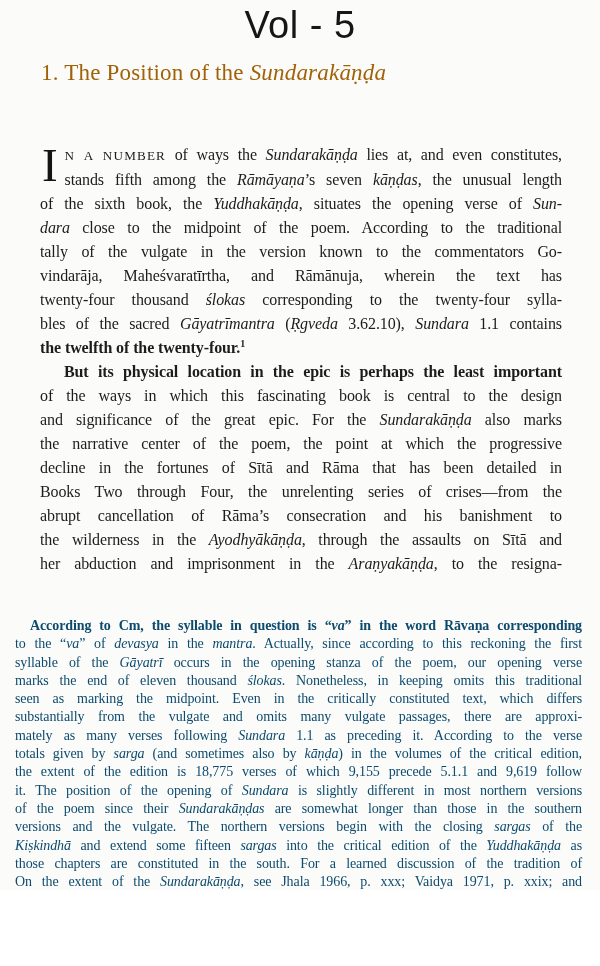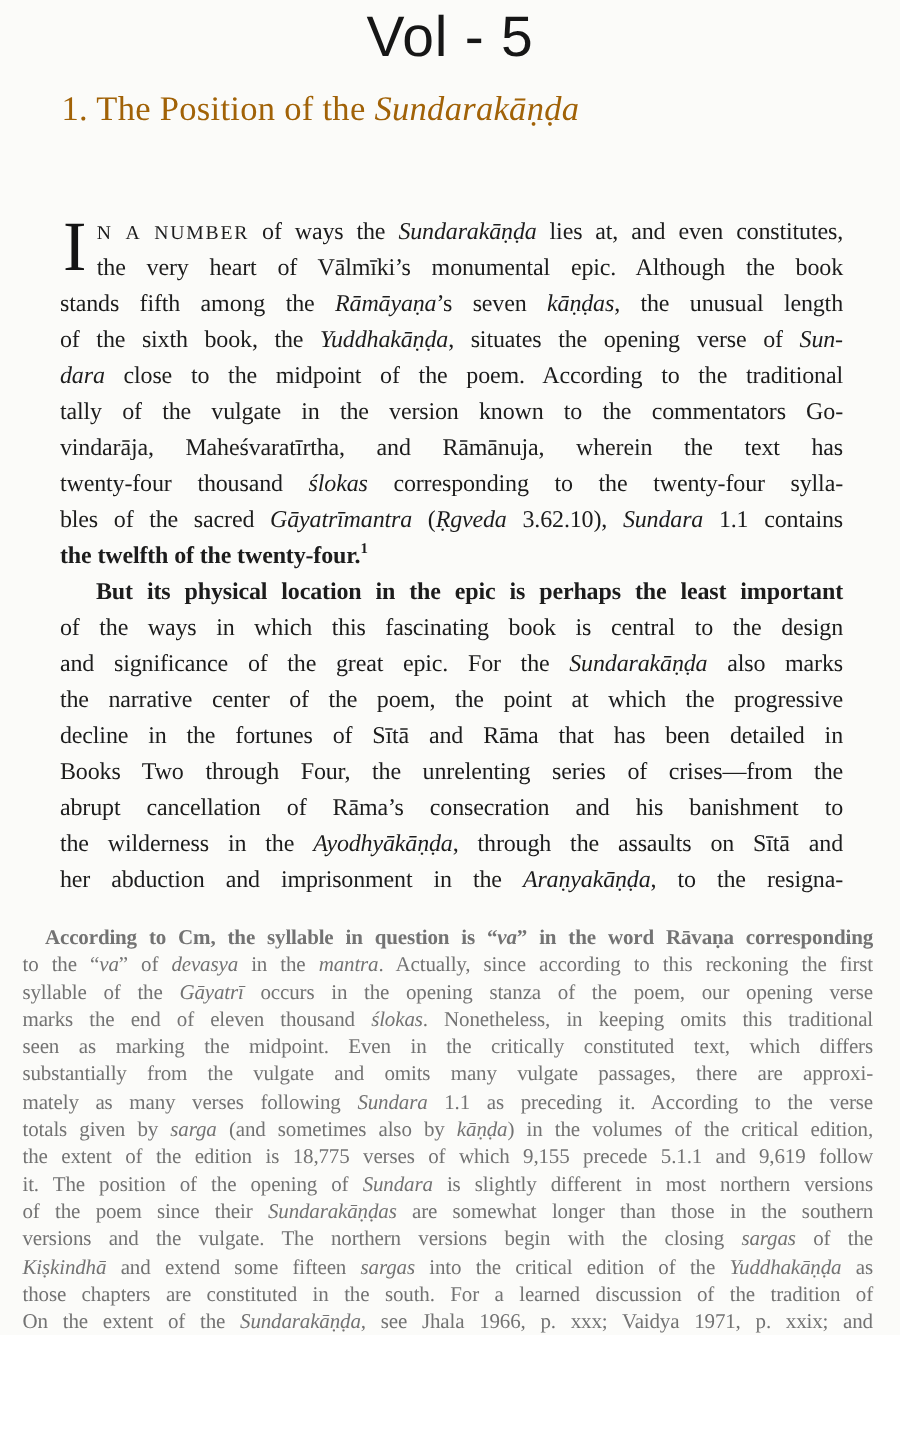--- a/index.html
+++ b/index.html
@@ -40,21 +40,21 @@
     letter-spacing: -0.1px;
     color: #1c1c1c;
   }
   .footnote {
     position: absolute;
     top: 617px; left: 15px;
     width: 567px;
     font-size: 14px;
     line-height: 18.3px;
     letter-spacing: -0.1px;
-    color: #737373;
+    color: #0c4a6e;
   }
   .tline {
     text-align: justify;
     text-align-last: justify;
     -moz-text-align-last: justify;
   }
   .tline.last { text-align-last: left; font-weight: bold; -moz-text-align-last: left; }
   .tline.indent { text-indent: 24px; font-weight: bold; }
   .footnote .tline.indent { text-indent: 15px; }
   .dropcap {
@@ -75,21 +75,20 @@
 <div class="page">
 
   <div class="vol-title">Vol - 5</div>
 
   <div class="chapter-heading"><span>1. The Position of the </span><span class="it">Sundarakāṇḍa</span></div>
 
   <div class="body-text">
     <div>
       <span class="dropcap">I</span>
     <div class="tline"><span class="sc">N A NUMBER</span><span> of ways the </span><span class="it">Sundarakāṇḍa</span><span> lies at, and even constitutes,</span></div>
-        <div class="tline"><span>the very heart of Vālmīki’s monumental epic. Although the book</span></div>
         <div class="tline"><span>stands fifth among the </span><span class="it">Rāmāyaṇa</span><span>’s seven </span><span class="it">kāṇḍas</span><span>, the unusual length</span></div>
         <div class="tline"><span>of the sixth book, the </span><span class="it">Yuddhakāṇḍa</span><span>, situates the opening verse of </span><span class="it">Sun-</span></div>
         <div class="tline"><span class="it">dara</span><span> close to the midpoint of the poem. According to the traditional</span></div>
         <div class="tline"><span>tally of the vulgate in the version known to the commentators Go-</span></div>
         <div class="tline"><span>vindarāja, Maheśvaratīrtha, and Rāmānuja, wherein the text has</span></div>
         <div class="tline"><span>twenty-four thousand </span><span class="it">ślokas</span><span> corresponding to the twenty-four sylla-</span></div>
         <div class="tline"><span>bles of the sacred </span><span class="it">Gāyatrīmantra</span><span> (</span><span class="it">Ṛgveda</span><span> 3.62.10), </span><span class="it">Sundara</span><span> 1.1 contains</span></div>
         <div class="tline last"><span>the twelfth of the twenty-four.</span><span class="sup">1</span></div>
       </div>
     <div>

